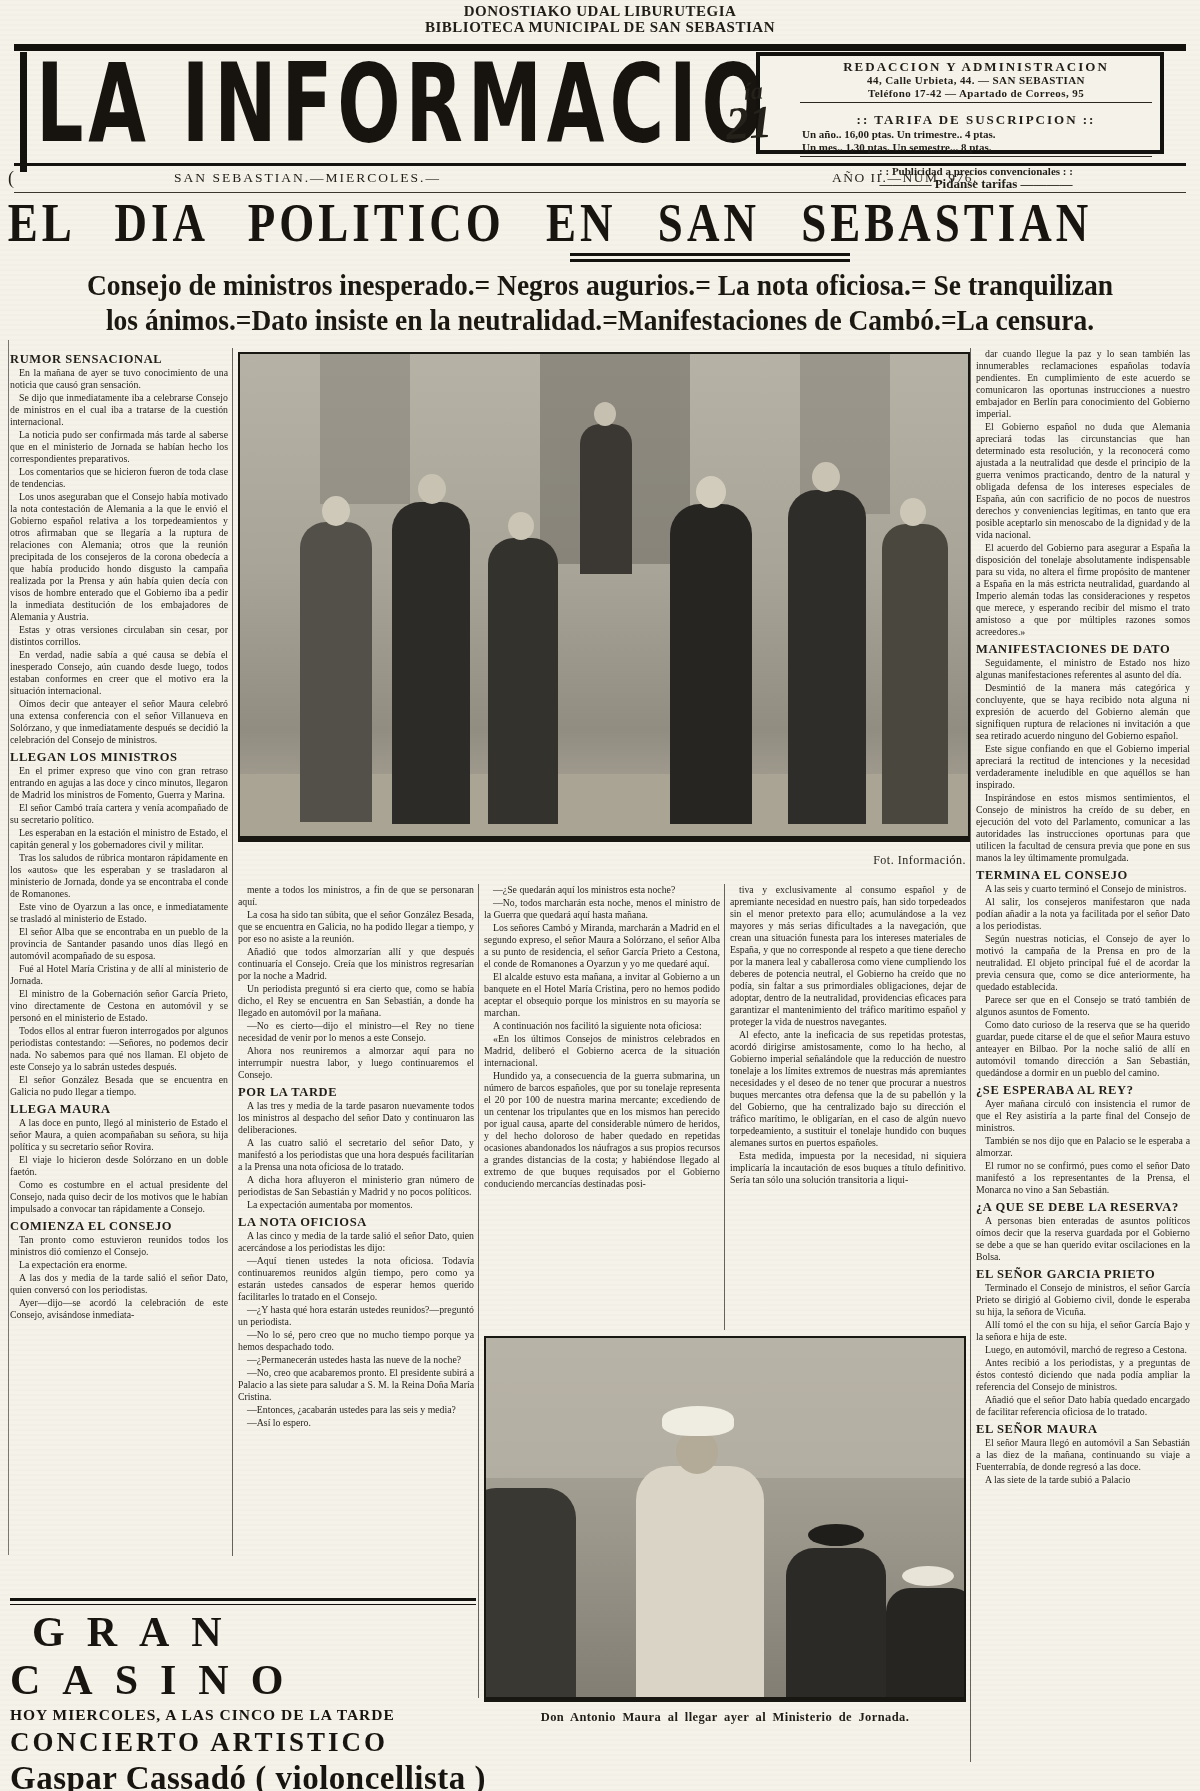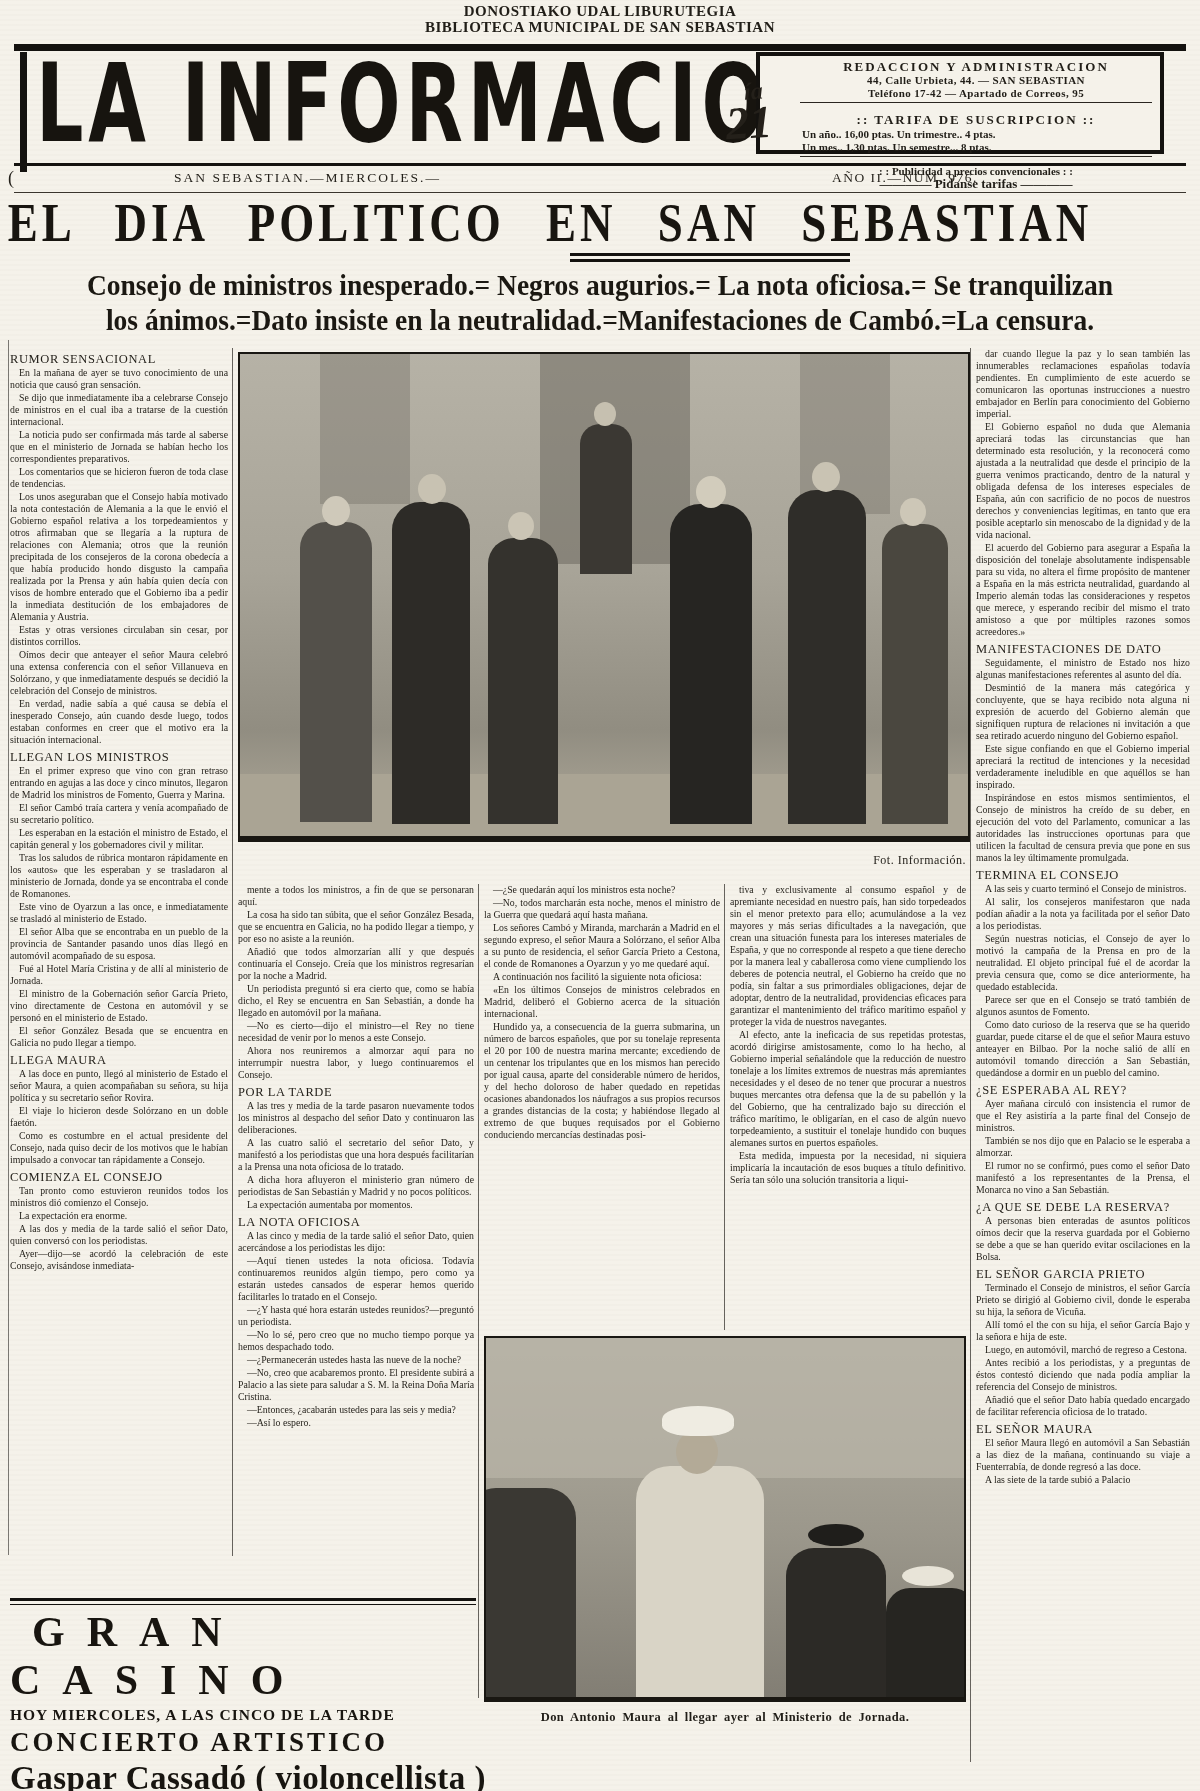--- a/index.html
+++ b/index.html
@@ -42,21 +42,21 @@
   .headline{top:194px;left:0;width:1100px;text-align:center;font-weight:bold;font-size:45px;line-height:48px;
     letter-spacing:4px;word-spacing:26px;transform:scale(1,1.2);transform-origin:top center;color:#181510;}
   .dbl-rule{top:253px;left:570px;width:280px;height:3px;border-top:3px solid #14120f;border-bottom:3px solid #14120f;}
   .subhead{left:0;width:1200px;text-align:center;font-weight:bold;font-size:27.5px;line-height:32px;
     transform:scale(1,1.08);transform-origin:top center;white-space:nowrap;color:#1b1812;}
   .sh1{top:268px;}
   .sh2{top:303px;}
   
   .col{font-size:9.8px;line-height:12px;text-align:justify;}
   .col p.para{margin:0 0 1px 0;text-indent:9px;}
-  .col .sec-head{font-weight:normal;font-size:12.5px;letter-spacing:0.6px;margin:5px 0 2px 0;text-indent:0;}
+  .col .sec-head{font-weight:bold;font-size:12.5px;letter-spacing:0.6px;margin:5px 0 2px 0;text-indent:0;}
   .col1{left:10px;top:348px;width:218px;height:1206px;overflow:hidden;}
   .col2{left:238px;top:884px;width:236px;height:712px;overflow:hidden;}
   .col3{left:484px;top:884px;width:236px;height:446px;overflow:hidden;}
   .col4{left:730px;top:884px;width:236px;height:446px;overflow:hidden;}
   .col5{left:976px;top:348px;width:214px;height:1432px;overflow:hidden;}
   .vrule{width:1px;background:rgba(25,22,17,0.65);}
   .vr1{left:232px;top:348px;height:1208px;}
   .vr2{left:478px;top:884px;height:814px;}
   .vr3{left:724px;top:884px;height:446px;}
   .vr4{left:970px;top:348px;height:1414px;}
@@ -149,31 +149,32 @@
   </div>
 
   <div class="abs col col1">
       <div class="sec-head">RUMOR SENSACIONAL</div>
       <p class="para">En la mañana de ayer se tuvo conocimiento de una noticia que causó gran sensación.</p>
       <p class="para">Se dijo que inmediatamente iba a celebrarse Consejo de ministros en el cual iba a tratarse de la cuestión internacional.</p>
       <p class="para">La noticia pudo ser confirmada más tarde al saberse que en el ministerio de Jornada se habían hecho los correspondientes preparativos.</p>
       <p class="para">Los comentarios que se hicieron fueron de toda clase de tendencias.</p>
       <p class="para">Los unos aseguraban que el Consejo había motivado la nota contestación de Alemania a la que le envió el Gobierno español relativa a los torpedeamientos y otros afirmaban que se llegaría a la ruptura de relaciones con Alemania; otros que la reunión precipitada de los consejeros de la corona obedecía a que había producido hondo disgusto la campaña realizada por la Prensa y aún había quien decía con visos de hombre enterado que el Gobierno iba a pedir la inmediata destitución de los embajadores de Alemania y Austria.</p>
       <p class="para">Estas y otras versiones circulaban sin cesar, por distintos corrillos.</p>
+      <p class="para">En verdad, nadie sabía a qué causa se debía el inesperado Consejo, aún cuando desde luego, todos estaban conformes en creer que el motivo era la situación internacional.</p>
       <p class="para">Oímos decir que anteayer el señor Maura celebró una extensa conferencia con el señor Villanueva en Solórzano, y que inmediatamente después se decidió la celebración del Consejo de ministros.</p>
-      <p class="para">En verdad, nadie sabía a qué causa se debía el inesperado Consejo, aún cuando desde luego, todos estaban conformes en creer que el motivo era la situación internacional.</p>
       <div class="sec-head">LLEGAN LOS MINISTROS</div>
       <p class="para">En el primer expreso que vino con gran retraso entrando en agujas a las doce y cinco minutos, llegaron de Madrid los ministros de Fomento, Guerra y Marina.</p>
       <p class="para">El señor Cambó traía cartera y venía acompañado de su secretario político.</p>
       <p class="para">Les esperaban en la estación el ministro de Estado, el capitán general y los gobernadores civil y militar.</p>
       <p class="para">Tras los saludos de rúbrica montaron rápidamente en los «autos» que les esperaban y se trasladaron al ministerio de Jornada, donde ya se encontraba el conde de Romanones.</p>
       <p class="para">Este vino de Oyarzun a las once, e inmediatamente se trasladó al ministerio de Estado.</p>
       <p class="para">El señor Alba que se encontraba en un pueblo de la provincia de Santander pasando unos días llegó en automóvil acompañado de su esposa.</p>
       <p class="para">Fué al Hotel María Cristina y de allí al ministerio de Jornada.</p>
       <p class="para">El ministro de la Gobernación señor García Prieto, vino directamente de Cestona en automóvil y se personó en el ministerio de Estado.</p>
+      <p class="para">Todos ellos al entrar fueron interrogados por algunos periodistas contestando: —Señores, no podemos decir nada. No sabemos para qué nos llaman. El objeto de este Consejo ya lo sabrán ustedes después.</p>
       <p class="para">El señor González Besada que se encuentra en Galicia no pudo llegar a tiempo.</p>
       <div class="sec-head">LLEGA MAURA</div>
       <p class="para">A las doce en punto, llegó al ministerio de Estado el señor Maura, a quien acompañaban su señora, su hija política y su secretario señor Rovira.</p>
       <p class="para">El viaje lo hicieron desde Solórzano en un doble faetón.</p>
       <p class="para">Como es costumbre en el actual presidente del Consejo, nada quiso decir de los motivos que le habían impulsado a convocar tan rápidamente a Consejo.</p>
       <div class="sec-head">COMIENZA EL CONSEJO</div>
       <p class="para">Tan pronto como estuvieron reunidos todos los ministros dió comienzo el Consejo.</p>
       <p class="para">La expectación era enorme.</p>
       <p class="para">A las dos y media de la tarde salió el señor Dato, quien conversó con los periodistas.</p>
       <p class="para">Ayer—dijo—se acordó la celebración de este Consejo, avisándose inmediata-</p>
@@ -197,20 +198,21 @@
       <p class="para">—No lo sé, pero creo que no mucho tiempo porque ya hemos despachado todo.</p>
       <p class="para">—¿Permanecerán ustedes hasta las nueve de la noche?</p>
       <p class="para">—No, creo que acabaremos pronto. El presidente subirá a Palacio a las siete para saludar a S. M. la Reina Doña María Cristina.</p>
       <p class="para">—Entonces, ¿acabarán ustedes para las seis y media?</p>
       <p class="para">—Así lo espero.</p>
     </div>
   <div class="abs col col3">
       <p class="para">—¿Se quedarán aquí los ministros esta noche?</p>
       <p class="para">—No, todos marcharán esta noche, menos el ministro de la Guerra que quedará aquí hasta mañana.</p>
       <p class="para">Los señores Cambó y Miranda, marcharán a Madrid en el segundo expreso, el señor Maura a Solórzano, el señor Alba a su punto de residencia, el señor García Prieto a Cestona, el conde de Romanones a Oyarzun y yo me quedaré aquí.</p>
+      <p class="para">El alcalde estuvo esta mañana, a invitar al Gobierno a un banquete en el Hotel María Cristina, pero no hemos podido aceptar el obsequio porque los ministros en su mayoría se marchan.</p>
       <p class="para">A continuación nos facilitó la siguiente nota oficiosa:</p>
       <p class="para">«En los últimos Consejos de ministros celebrados en Madrid, deliberó el Gobierno acerca de la situación internacional.</p>
       <p class="para">Hundido ya, a consecuencia de la guerra submarina, un número de barcos españoles, que por su tonelaje representa el 20 por 100 de nuestra marina mercante; excediendo de un centenar los tripulantes que en los mismos han perecido por igual causa, aparte del considerable número de heridos, y del hecho doloroso de haber quedado en repetidas ocasiones abandonados los náufragos a sus propios recursos a grandes distancias de la costa; y habiéndose llegado al extremo de que buques requisados por el Gobierno conduciendo mercancías destinadas posi-</p>
     </div>
   <div class="abs col col4">
       <p class="para">tiva y exclusivamente al consumo español y de apremiante necesidad en nuestro país, han sido torpedeados sin el menor pretexto para ello; acumulándose a la vez mayores y más serias dificultades a la navegación, que crean una situación funesta para los intereses materiales de España, y que no corresponde al respeto a que tiene derecho por la manera leal y caballerosa como viene cumpliendo los deberes de potencia neutral, el Gobierno ha creído que no podía, sin faltar a sus primordiales obligaciones, dejar de adoptar, dentro de la neutralidad, providencias eficaces para garantizar el mantenimiento del tráfico marítimo español y proteger la vida de nuestros navegantes.</p>
       <p class="para">Al efecto, ante la ineficacia de sus repetidas protestas, acordó dirigirse amistosamente, como lo ha hecho, al Gobierno imperial señalándole que la reducción de nuestro tonelaje a los límites extremos de nuestras más apremiantes necesidades y el deseo de no tener que procurar a nuestros buques mercantes otra defensa que la de su pabellón y la del Gobierno, que ha centralizado bajo su dirección el tráfico marítimo, le obligarían, en el caso de algún nuevo torpedeamiento, a sustituir el tonelaje hundido con buques alemanes surtos en puertos españoles.</p>
       <p class="para">Esta medida, impuesta por la necesidad, ni siquiera implicaría la incautación de esos buques a título definitivo. Sería tan sólo una solución transitoria a liqui-</p>
     </div>
   <div class="abs col col5">

